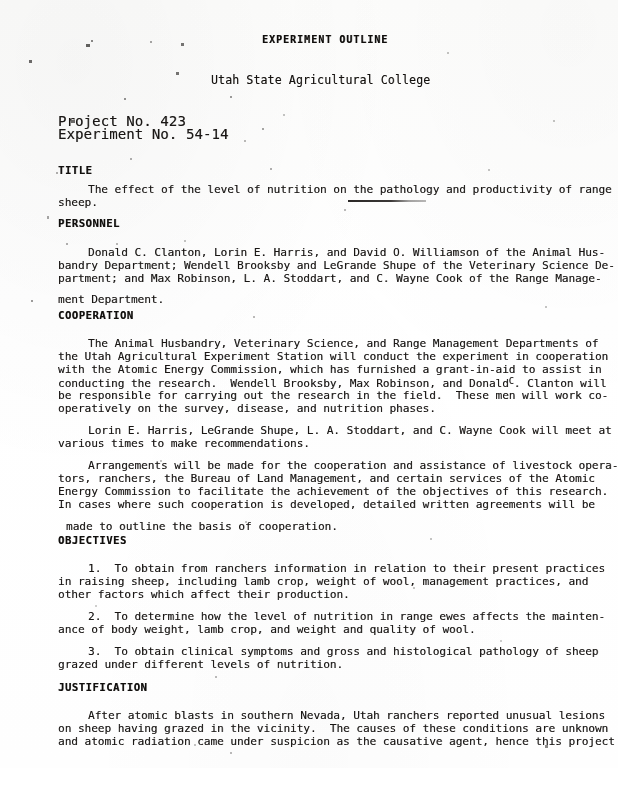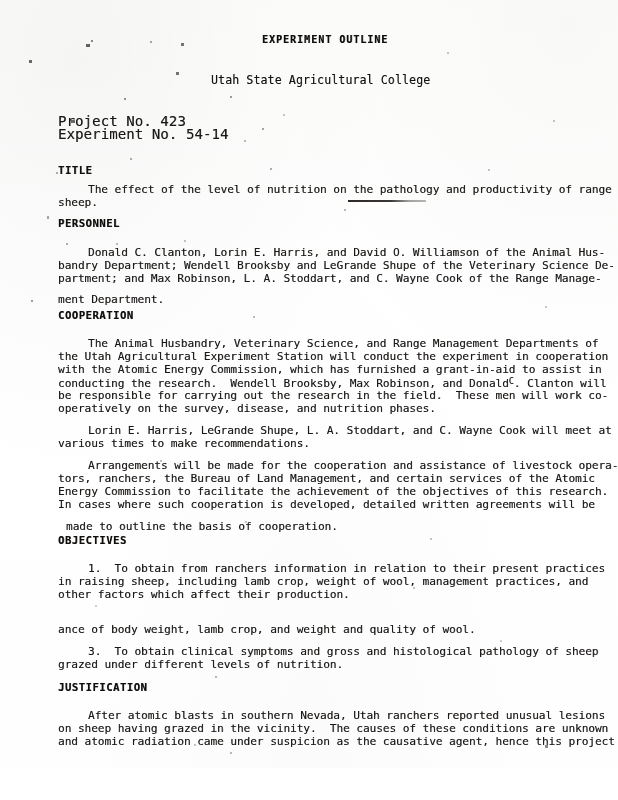--- a/index.html
+++ b/index.html
@@ -205,20 +205,21 @@
     <div class="tx body-line" style="left:58px; top:520px;margin-left:8px;">made to outline the basis of cooperation.</div>
 
     <div class="tx section-head" style="left:58px; top:534px;">OBJECTIVES</div>
 
     <div class="tx body-line" style="left:88px; top:562px;">1.  To obtain from ranchers information in relation to their present practices</div>
 
     <div class="tx body-line" style="left:58px; top:575px;">in raising sheep, including lamb crop, weight of wool, management practices, and</div>
 
     <div class="tx body-line" style="left:58px; top:588px;text-align:right;">other factors which affect their production.</div>
 
+    <div class="tx body-line" style="left:88px; top:610px;">2.  To determine how the level of nutrition in range ewes affects the mainten-</div>
 
     <div class="tx body-line" style="left:58px; top:623px;">ance of body weight, lamb crop, and weight and quality of wool.</div>
 
     <div class="tx body-line" style="left:88px; top:645px;">3.  To obtain clinical symptoms and gross and histological pathology of sheep</div>
 
     <div class="tx body-line" style="left:58px; top:658px;">grazed under different levels of nutrition.</div>
 
     <div class="tx section-head" style="left:58px; top:681px;">JUSTIFICATION</div>
 
     <div class="tx body-line" style="left:88px; top:709px;">After atomic blasts in southern Nevada, Utah ranchers reported unusual lesions</div>

